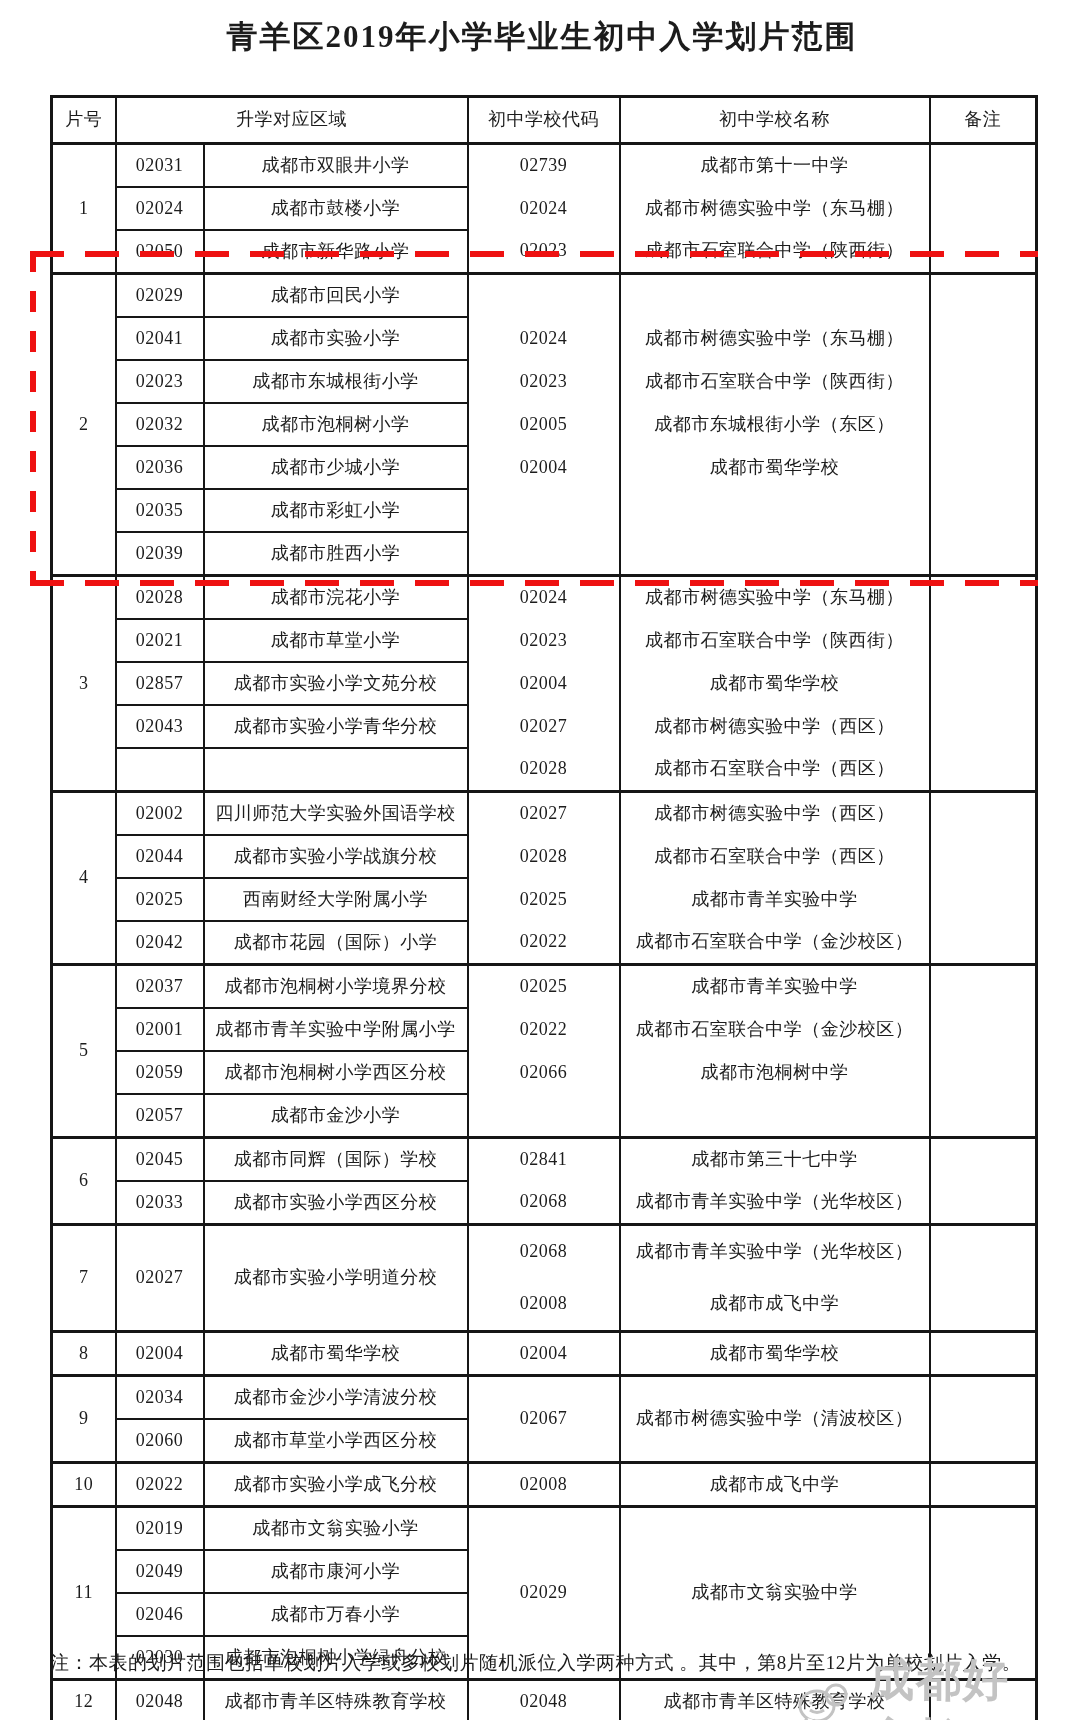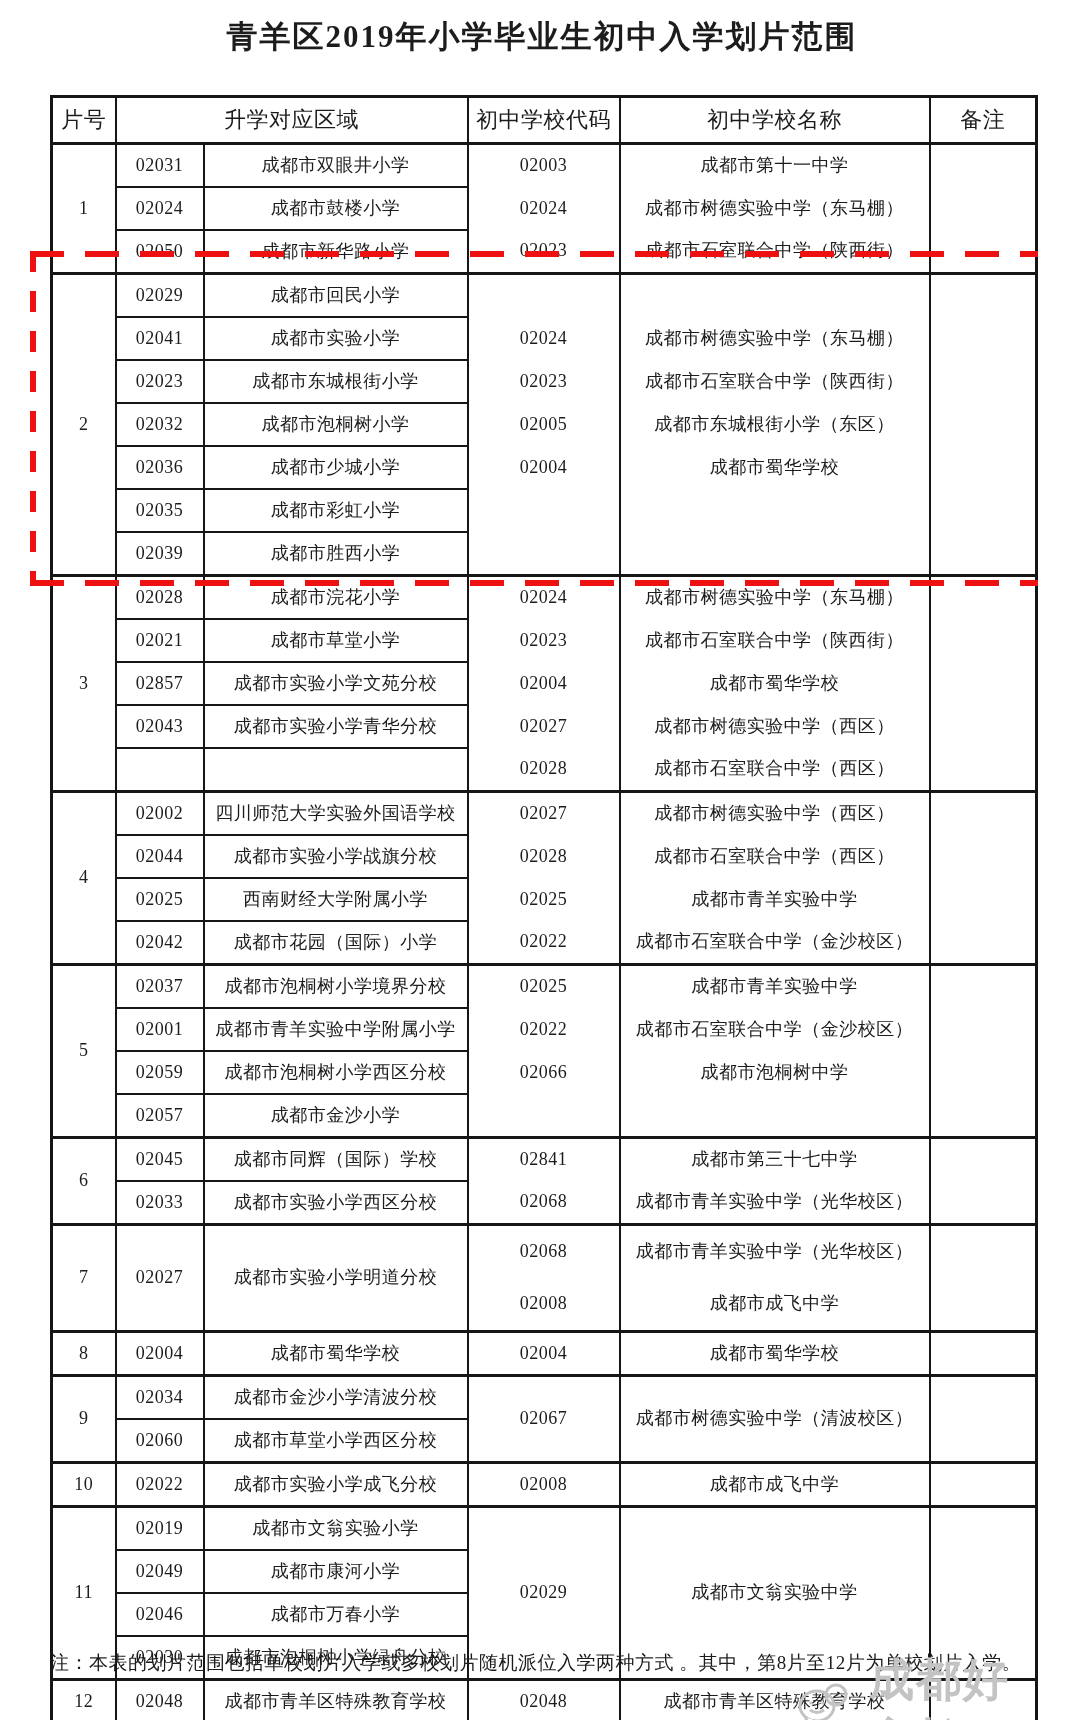--- a/index.html
+++ b/index.html
@@ -18,21 +18,21 @@
   table.zoning{
     position:absolute;left:50px;top:95px;width:985px;
     border-collapse:collapse;table-layout:fixed;
     border:3px solid #161616;
   }
   table.zoning td{
     padding:0;text-align:center;vertical-align:middle;
     font-size:18px;letter-spacing:0.5px;white-space:nowrap;overflow:hidden;
     height:41px;line-height:1.2;
   }
-  tr.hdr td{border:2px solid #161616;height:44px;font-size:22px;}
+  tr.hdr td{border:2px solid #161616;height:44px;font-size:18px;}
   td.zoneno{border:2px solid #161616;font-size:19px;}
   td.pc,td.pn{border:2px solid #161616;}
   td.jc,td.jn,td.rm{border-left:2px solid #161616;}
   tr.zone-start td{border-top:3px solid #161616;}
   tr.tall td{height:52px;}
   
   .hl{position:absolute;z-index:5;}
   .hl-h{height:6px;background:repeating-linear-gradient(90deg,#ee1111 0 34px,transparent 34px 55px);}
   .hl-v{width:6px;background:repeating-linear-gradient(180deg,#ee1111 0 21px,transparent 21px 40px);}
   .note{
@@ -69,21 +69,21 @@
         <td>片号</td>
         <td colspan="2">升学对应区域</td>
         <td>初中学校代码</td>
         <td>初中学校名称</td>
         <td>备注</td>
       </tr>
     <tr class="zone-start">
           <td class="zoneno" rowspan="3">1</td>
           <td class="pc">02031</td>
           <td class="pn">成都市双眼井小学</td>
-          <td class="jc">02003</td>
+          <td class="jc">02739</td>
           <td class="jn">成都市第十一中学</td>
           <td class="rm" rowspan="3"></td>
         </tr>
         <tr>
           <td class="pc">02024</td>
           <td class="pn">成都市鼓楼小学</td>
           <td class="jc">02024</td>
           <td class="jn">成都市树德实验中学（东马棚）</td>
         </tr>
         <tr>

